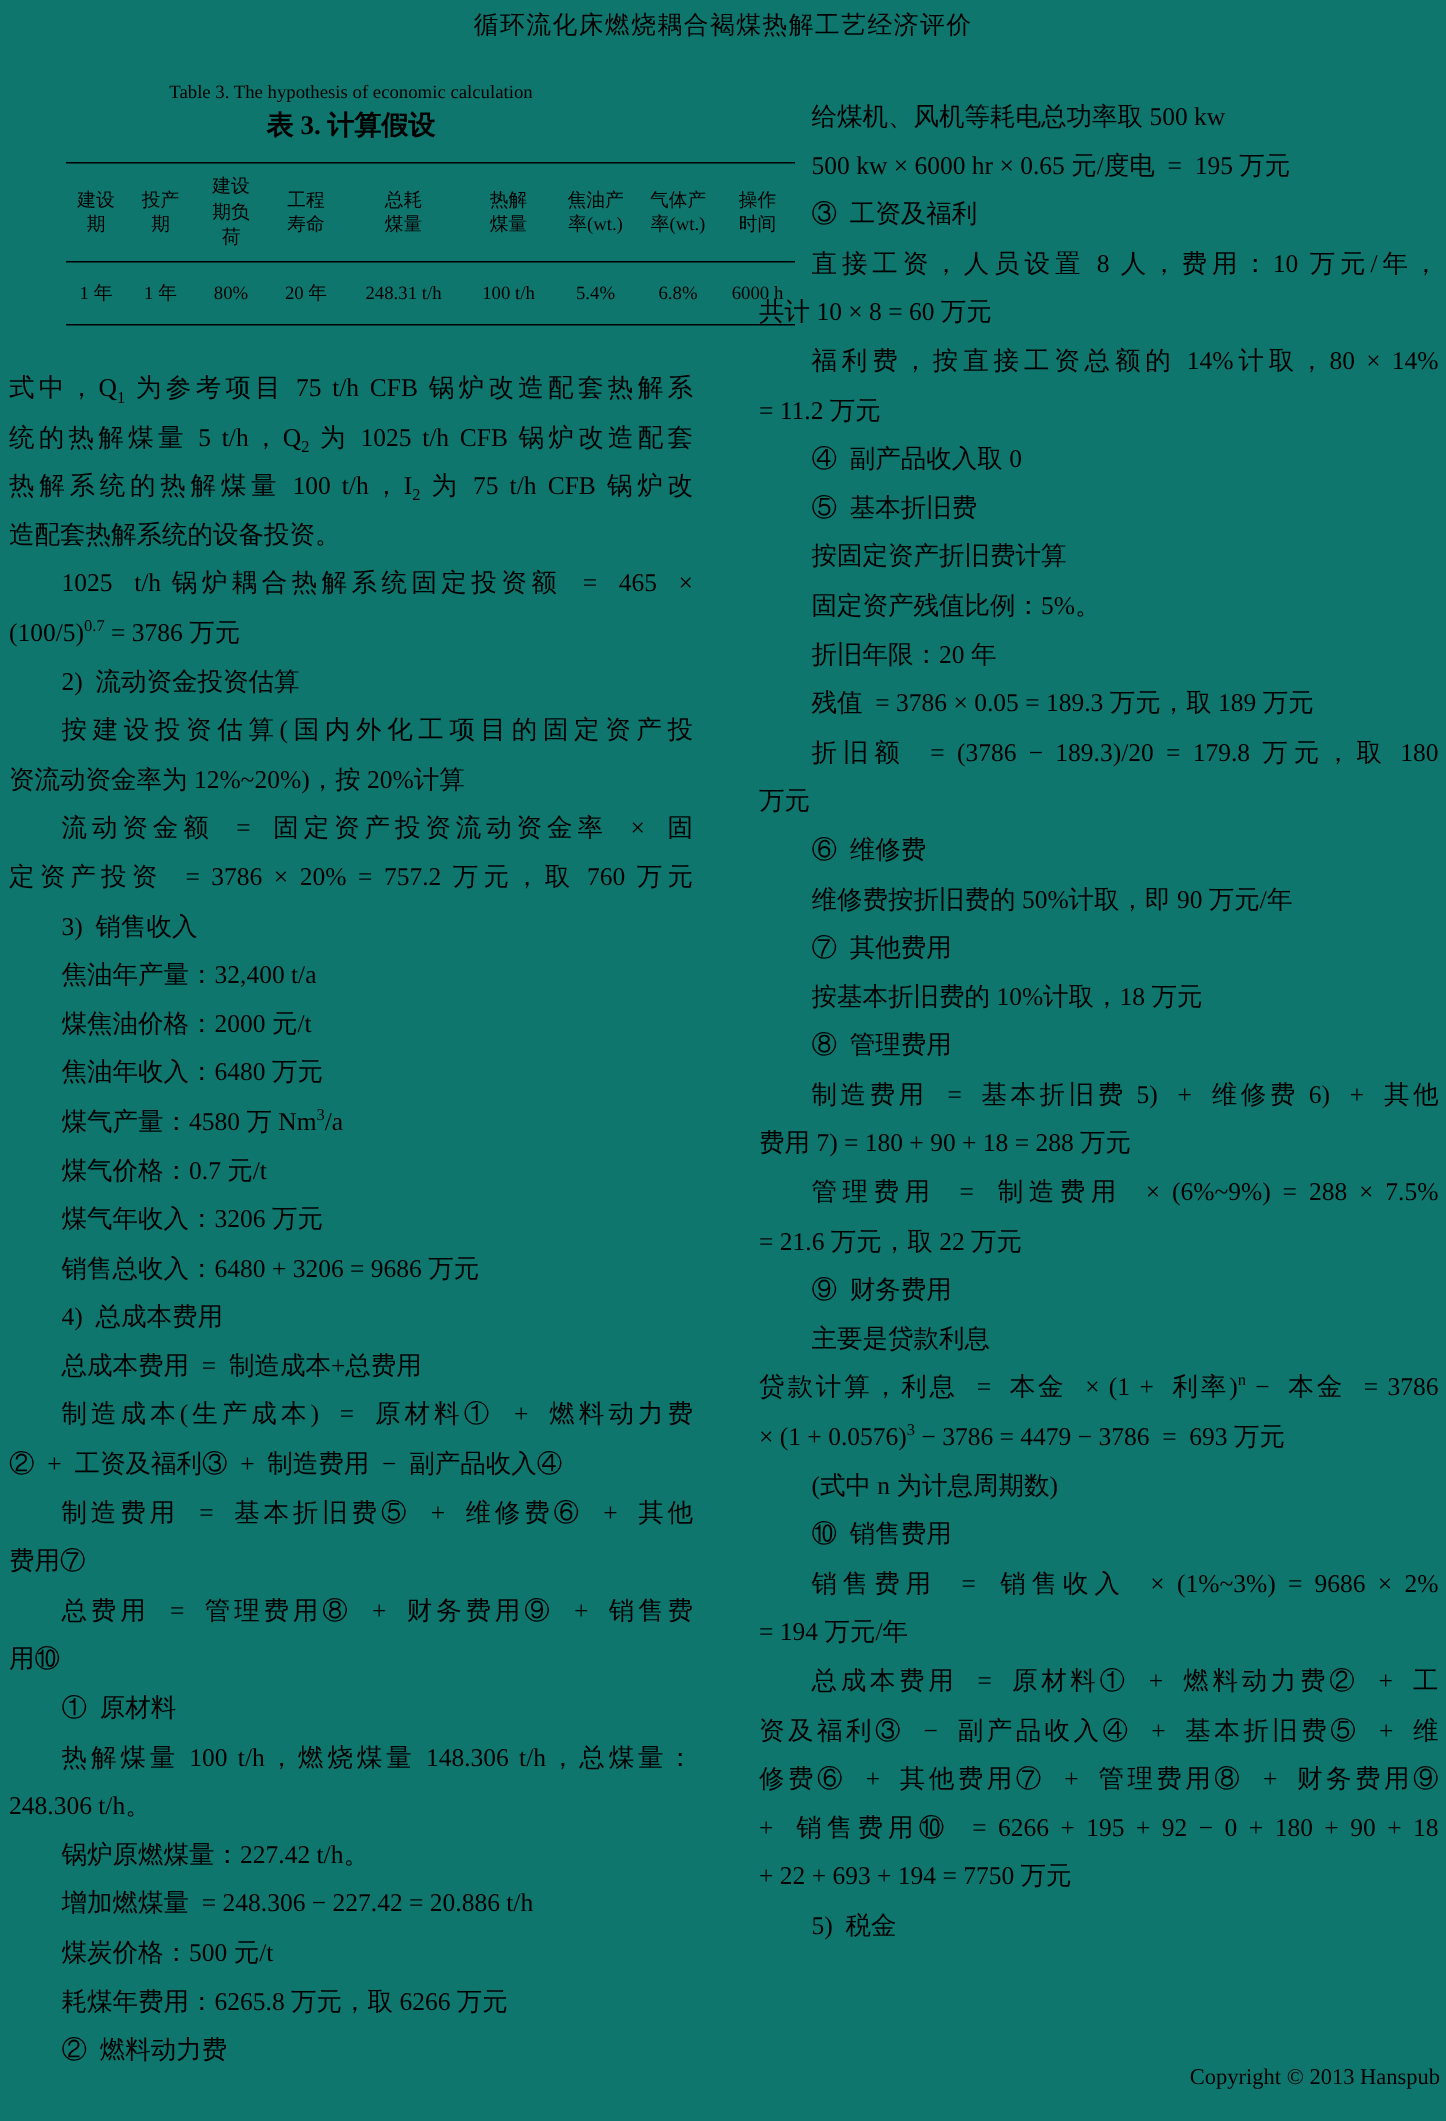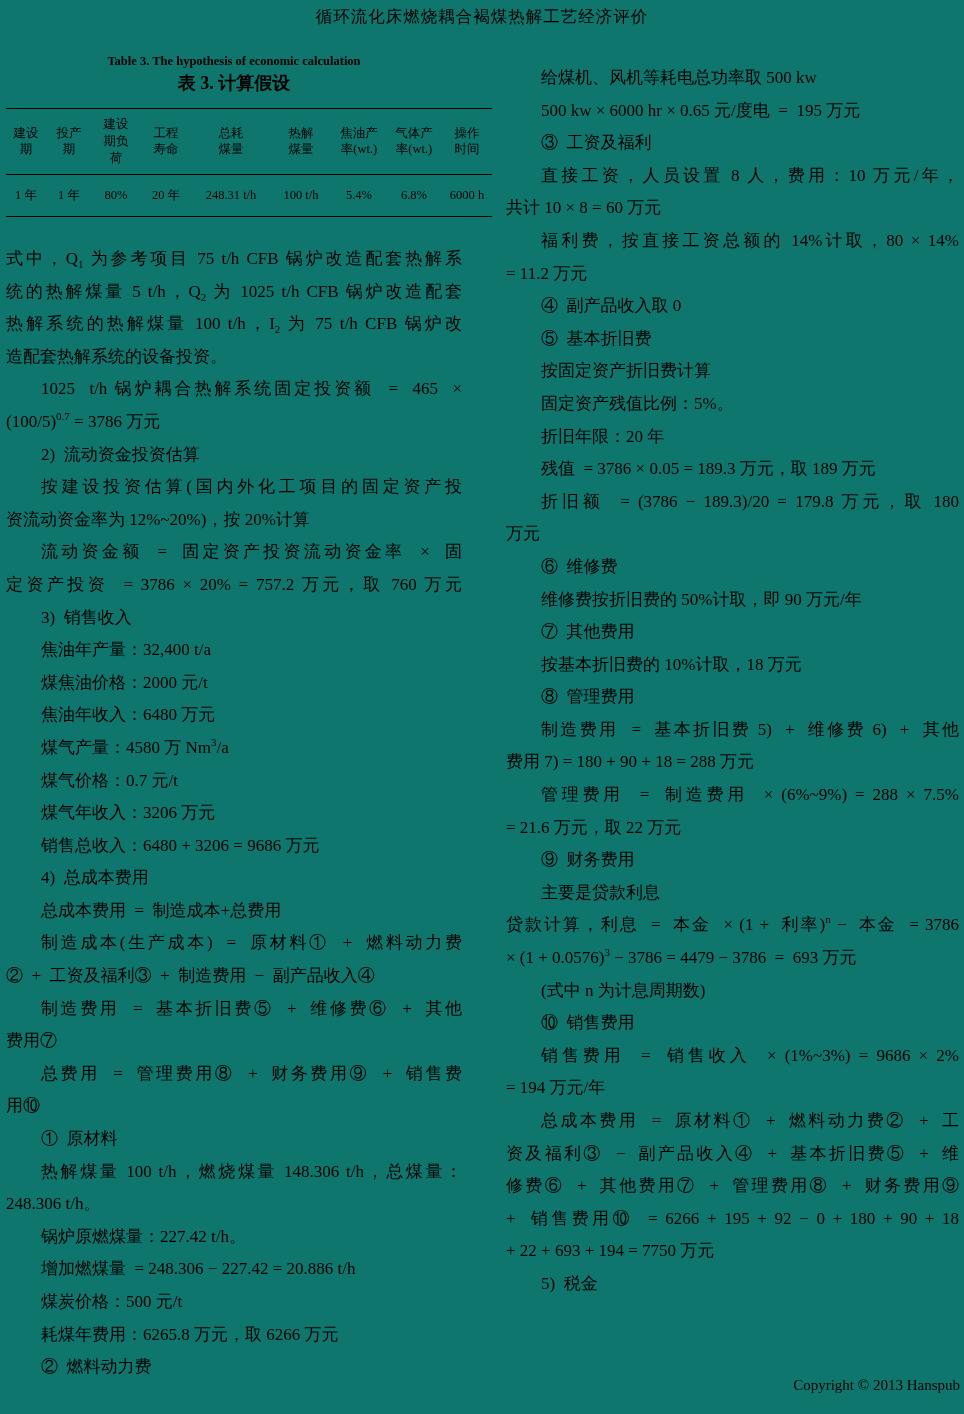--- a/index.html
+++ b/index.html
@@ -8,26 +8,26 @@
     background:#0f766e; color:#000;
     font-family:"Liberation Serif","DejaVu Serif",serif;
     overflow:hidden;
   }
   .header-title {
     position:absolute; top:6px; left:0; right:0;
     text-align:center; font-size:16.5px; letter-spacing:1px;
   }
   
   .table-block { position:absolute; left:6px; top:52px; width:456px; }
-  .cap-en { text-align:center; font-weight:bold; font-size:12.5px; line-height:1.45; }
+  .cap-en { text-align:center; font-weight:normal; font-size:12.5px; line-height:1.45; }
   .cap-zh { text-align:center; font-weight:bold; font-size:18px; line-height:1.5; }
   table.assumption-table {
     width:100%; border-collapse:collapse; margin-top:11px;
     border-top:1.5px solid #000; border-bottom:1.5px solid #000;
-    table-layout:fixed; font-size:12.5px;
+    table-layout:fixed; font-size:12.5px;margin-left:38px;
   }
   table.assumption-table th {
     font-weight:normal; text-align:center; vertical-align:middle;
     white-space:pre-line; line-height:1.35; padding:7px 1px;
     border-bottom:1px solid #000;
   }
   table.assumption-table td {
     text-align:center; vertical-align:middle; padding:12px 1px;
     white-space:nowrap;
   }

